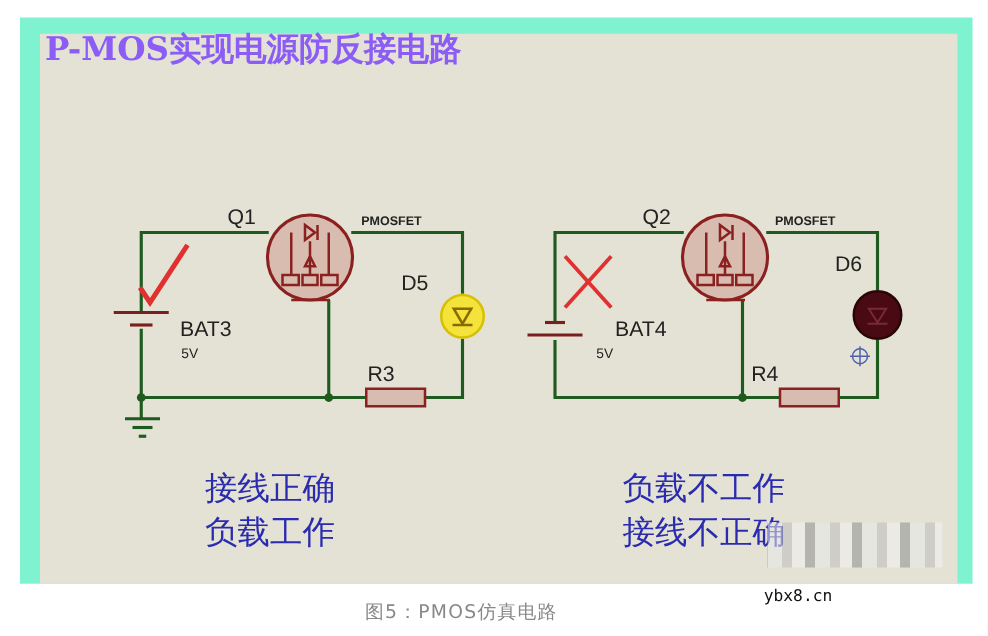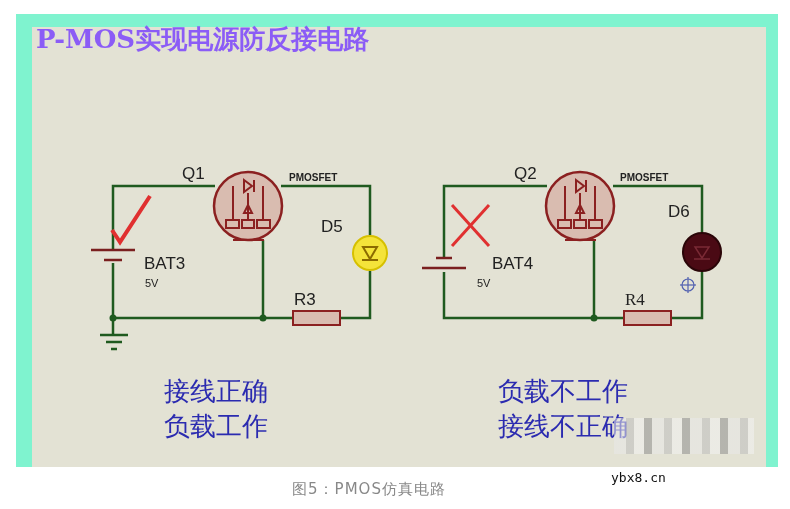--- a/index.html
+++ b/index.html
@@ -134,21 +134,21 @@
 <div class="lbl big" style="left:321px;top:217px;">D5</div>
 <div class="lbl big" style="left:144px;top:254px;">BAT3</div>
 <div class="lbl small" style="left:145px;top:277px;">5V</div>
 <div class="lbl big" style="left:294px;top:290px;">R3</div>
 
 <div class="lbl big" style="left:514px;top:164px;text-align:right;">Q2</div>
 <div class="lbl tiny" style="left:620px;top:172px;">PMOSFET</div>
 <div class="lbl big" style="left:668px;top:202px;">D6</div>
 <div class="lbl big" style="left:492px;top:254px;text-align:right;">BAT4</div>
 <div class="lbl small" style="left:477px;top:277px;">5V</div>
-<div class="lbl big" style="left:625px;top:290px;font-family:Liberation Serif, serif;">R4</div>
+<div class="lbl big" style="left:601px;top:290px;">R4</div>
 
 <div class="status" style="left:164px;top:374px;">
   <div>接线正确</div>
   <div>负载工作</div>
 </div>
 <div class="status" style="left:498px;top:374px;">
   <div>负载不工作</div>
   <div>接线不正确</div>
 </div>
 

